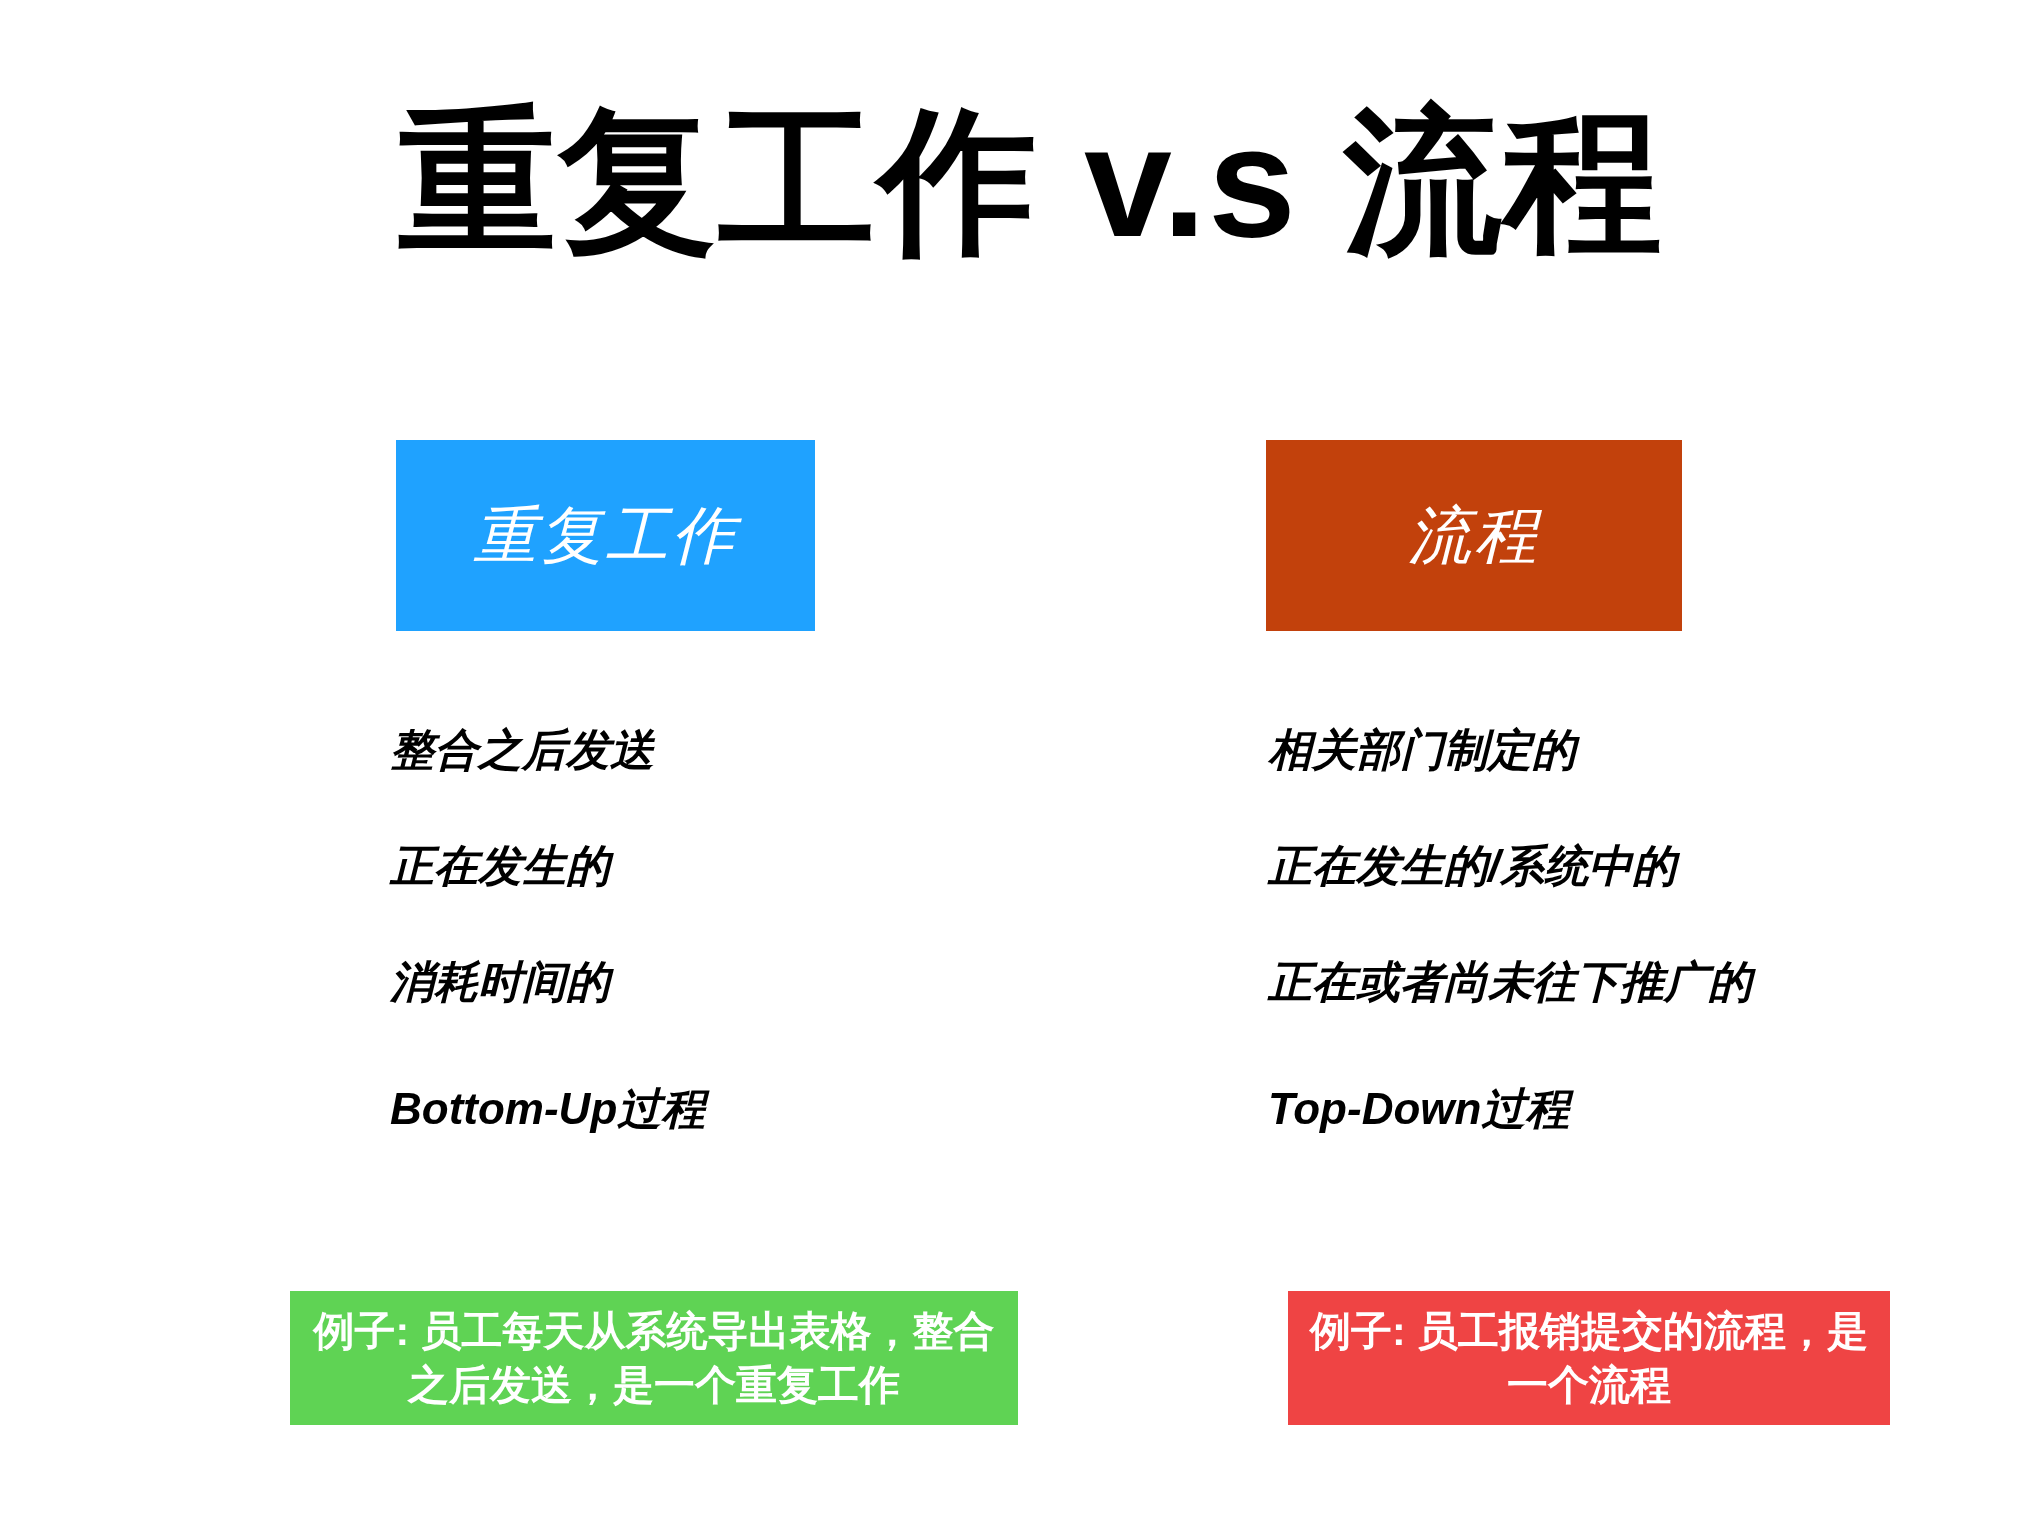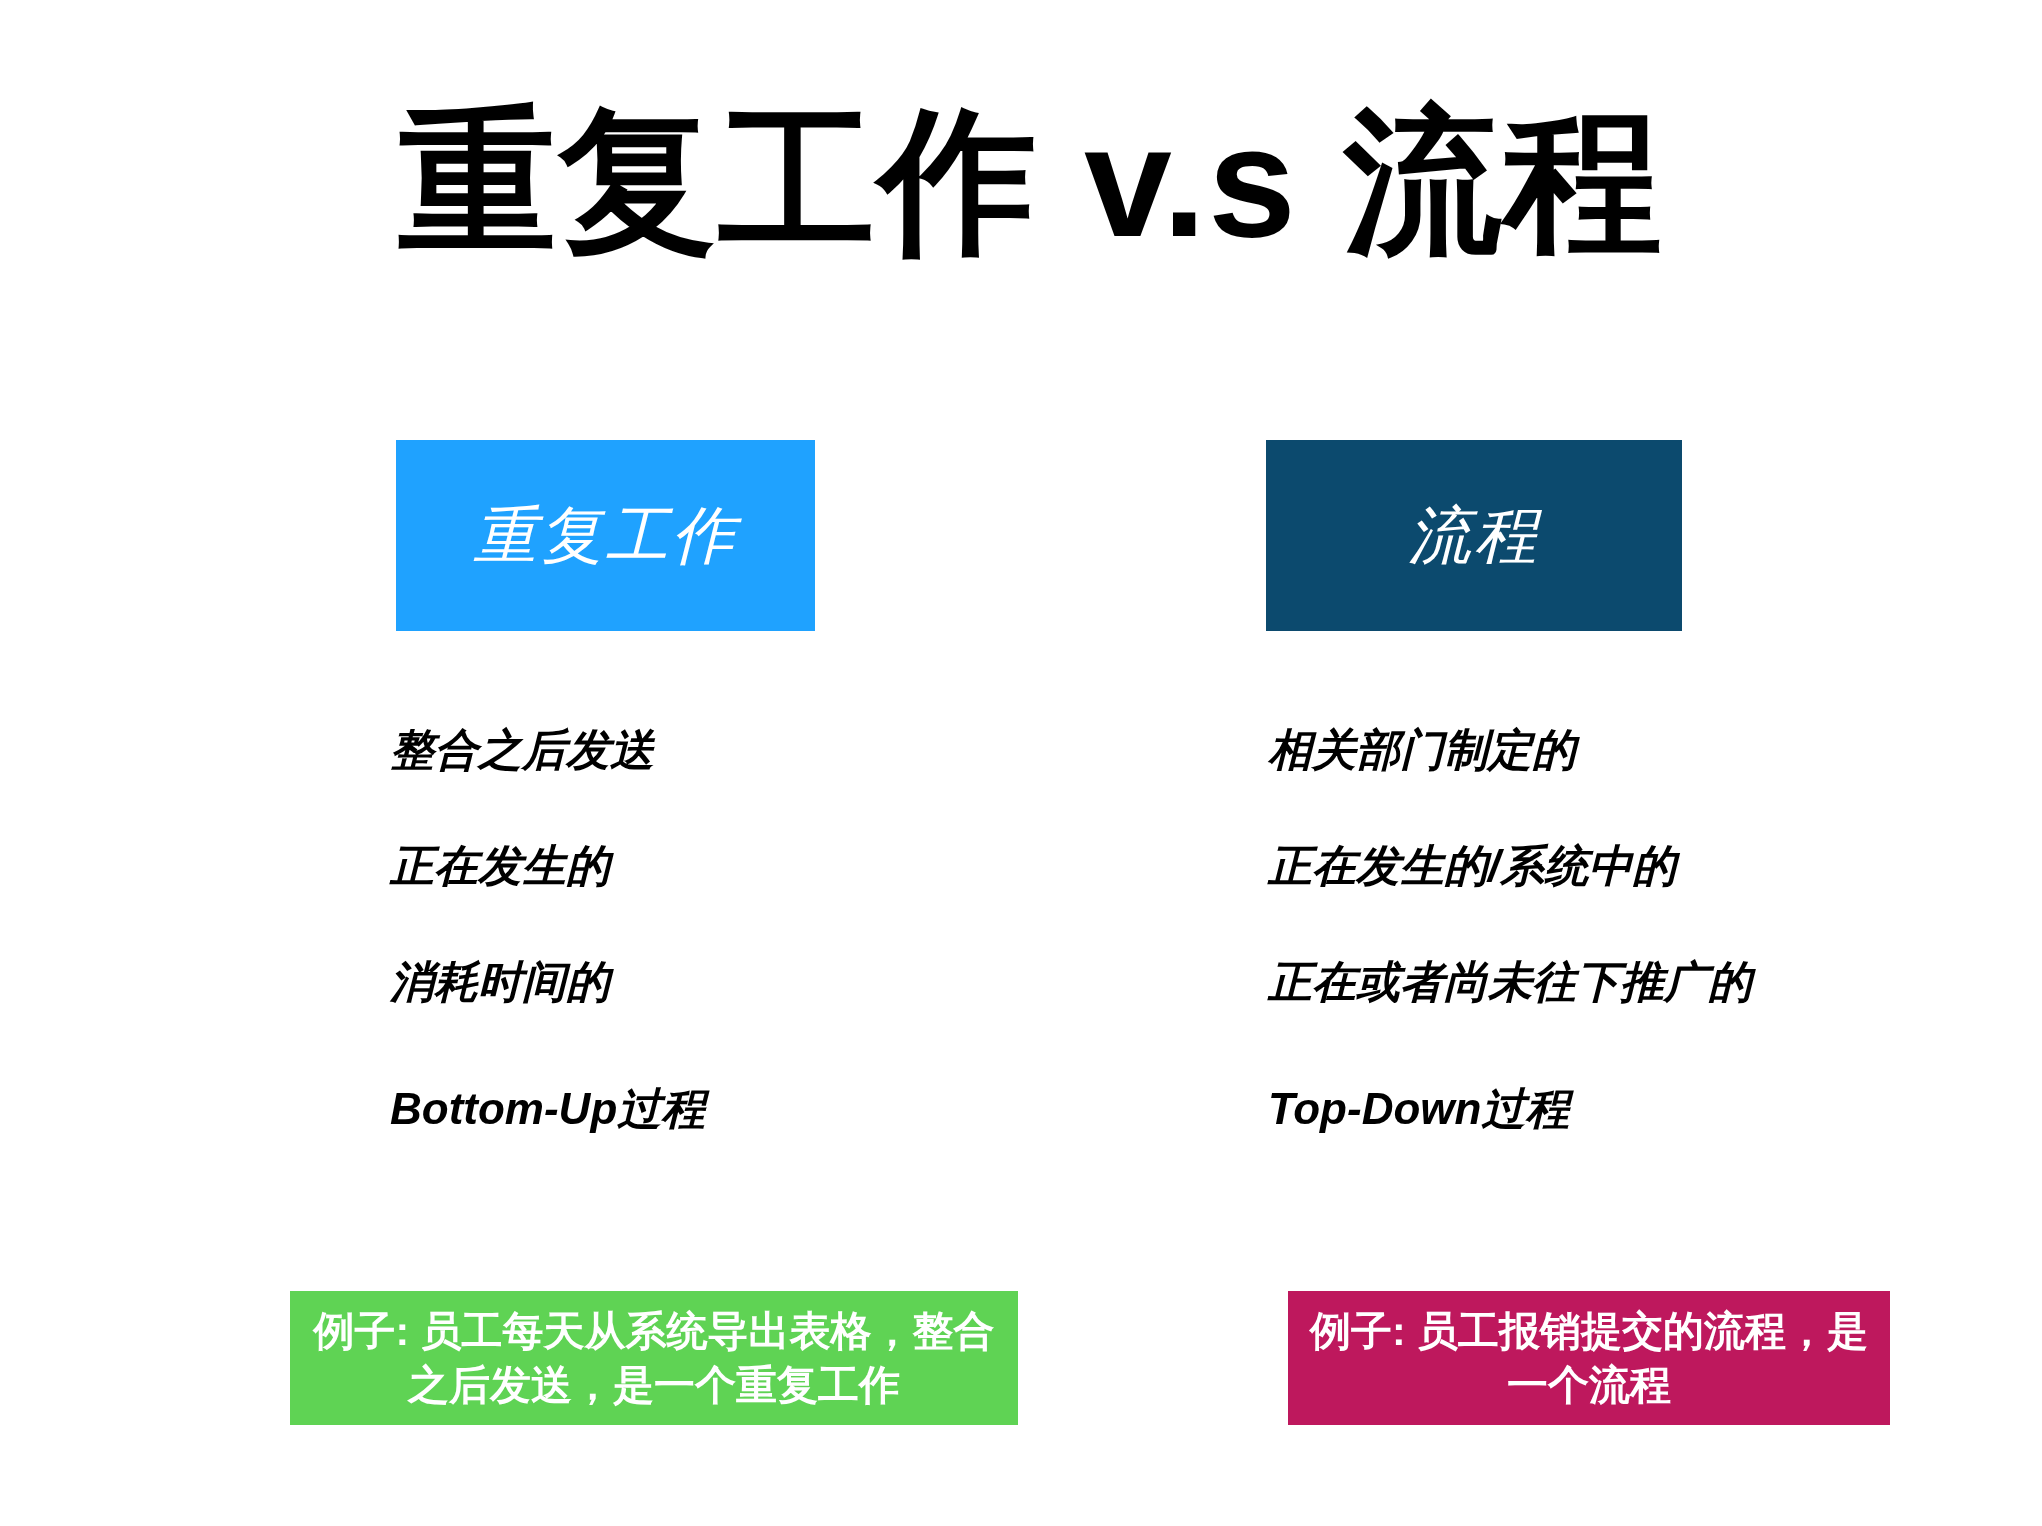--- a/index.html
+++ b/index.html
@@ -142,32 +142,32 @@
     </div>
     <ul class="bullet-list col-left-body">
       <li class="bullet-item i0">整合之后发送</li>
       <li class="bullet-item i1">正在发生的</li>
       <li class="bullet-item i2">消耗时间的</li>
       <li class="summary-line">Bottom-Up过程</li>
     </ul>
   </div>
 
   <div class="column column-right">
-    <div class="header-chip chip-right" style="background:#0c4a6e">
+    <div class="header-chip chip-right" style="background:#c2410c">
       <span>流程</span>
     </div>
     <ul class="bullet-list col-right-body">
       <li class="bullet-item i0">相关部门制定的</li>
       <li class="bullet-item i1">正在发生的/系统中的</li>
       <li class="bullet-item i2">正在或者尚未往下推广的</li>
       <li class="summary-line">Top-Down过程</li>
     </ul>
   </div>
 
   <div class="example-box example-left" style="background:#5FD354">
     <span class="example-text">例子: 员工每天从系统导出表格，整合之后发送，是一个重复工作</span>
   </div>
 
-  <div class="example-box example-right" style="background:#be185d">
+  <div class="example-box example-right" style="background:#ef4444">
     <span class="example-text">例子: 员工报销提交的流程，是一个流程</span>
   </div>
 
 </div>
 
 </body></html>

